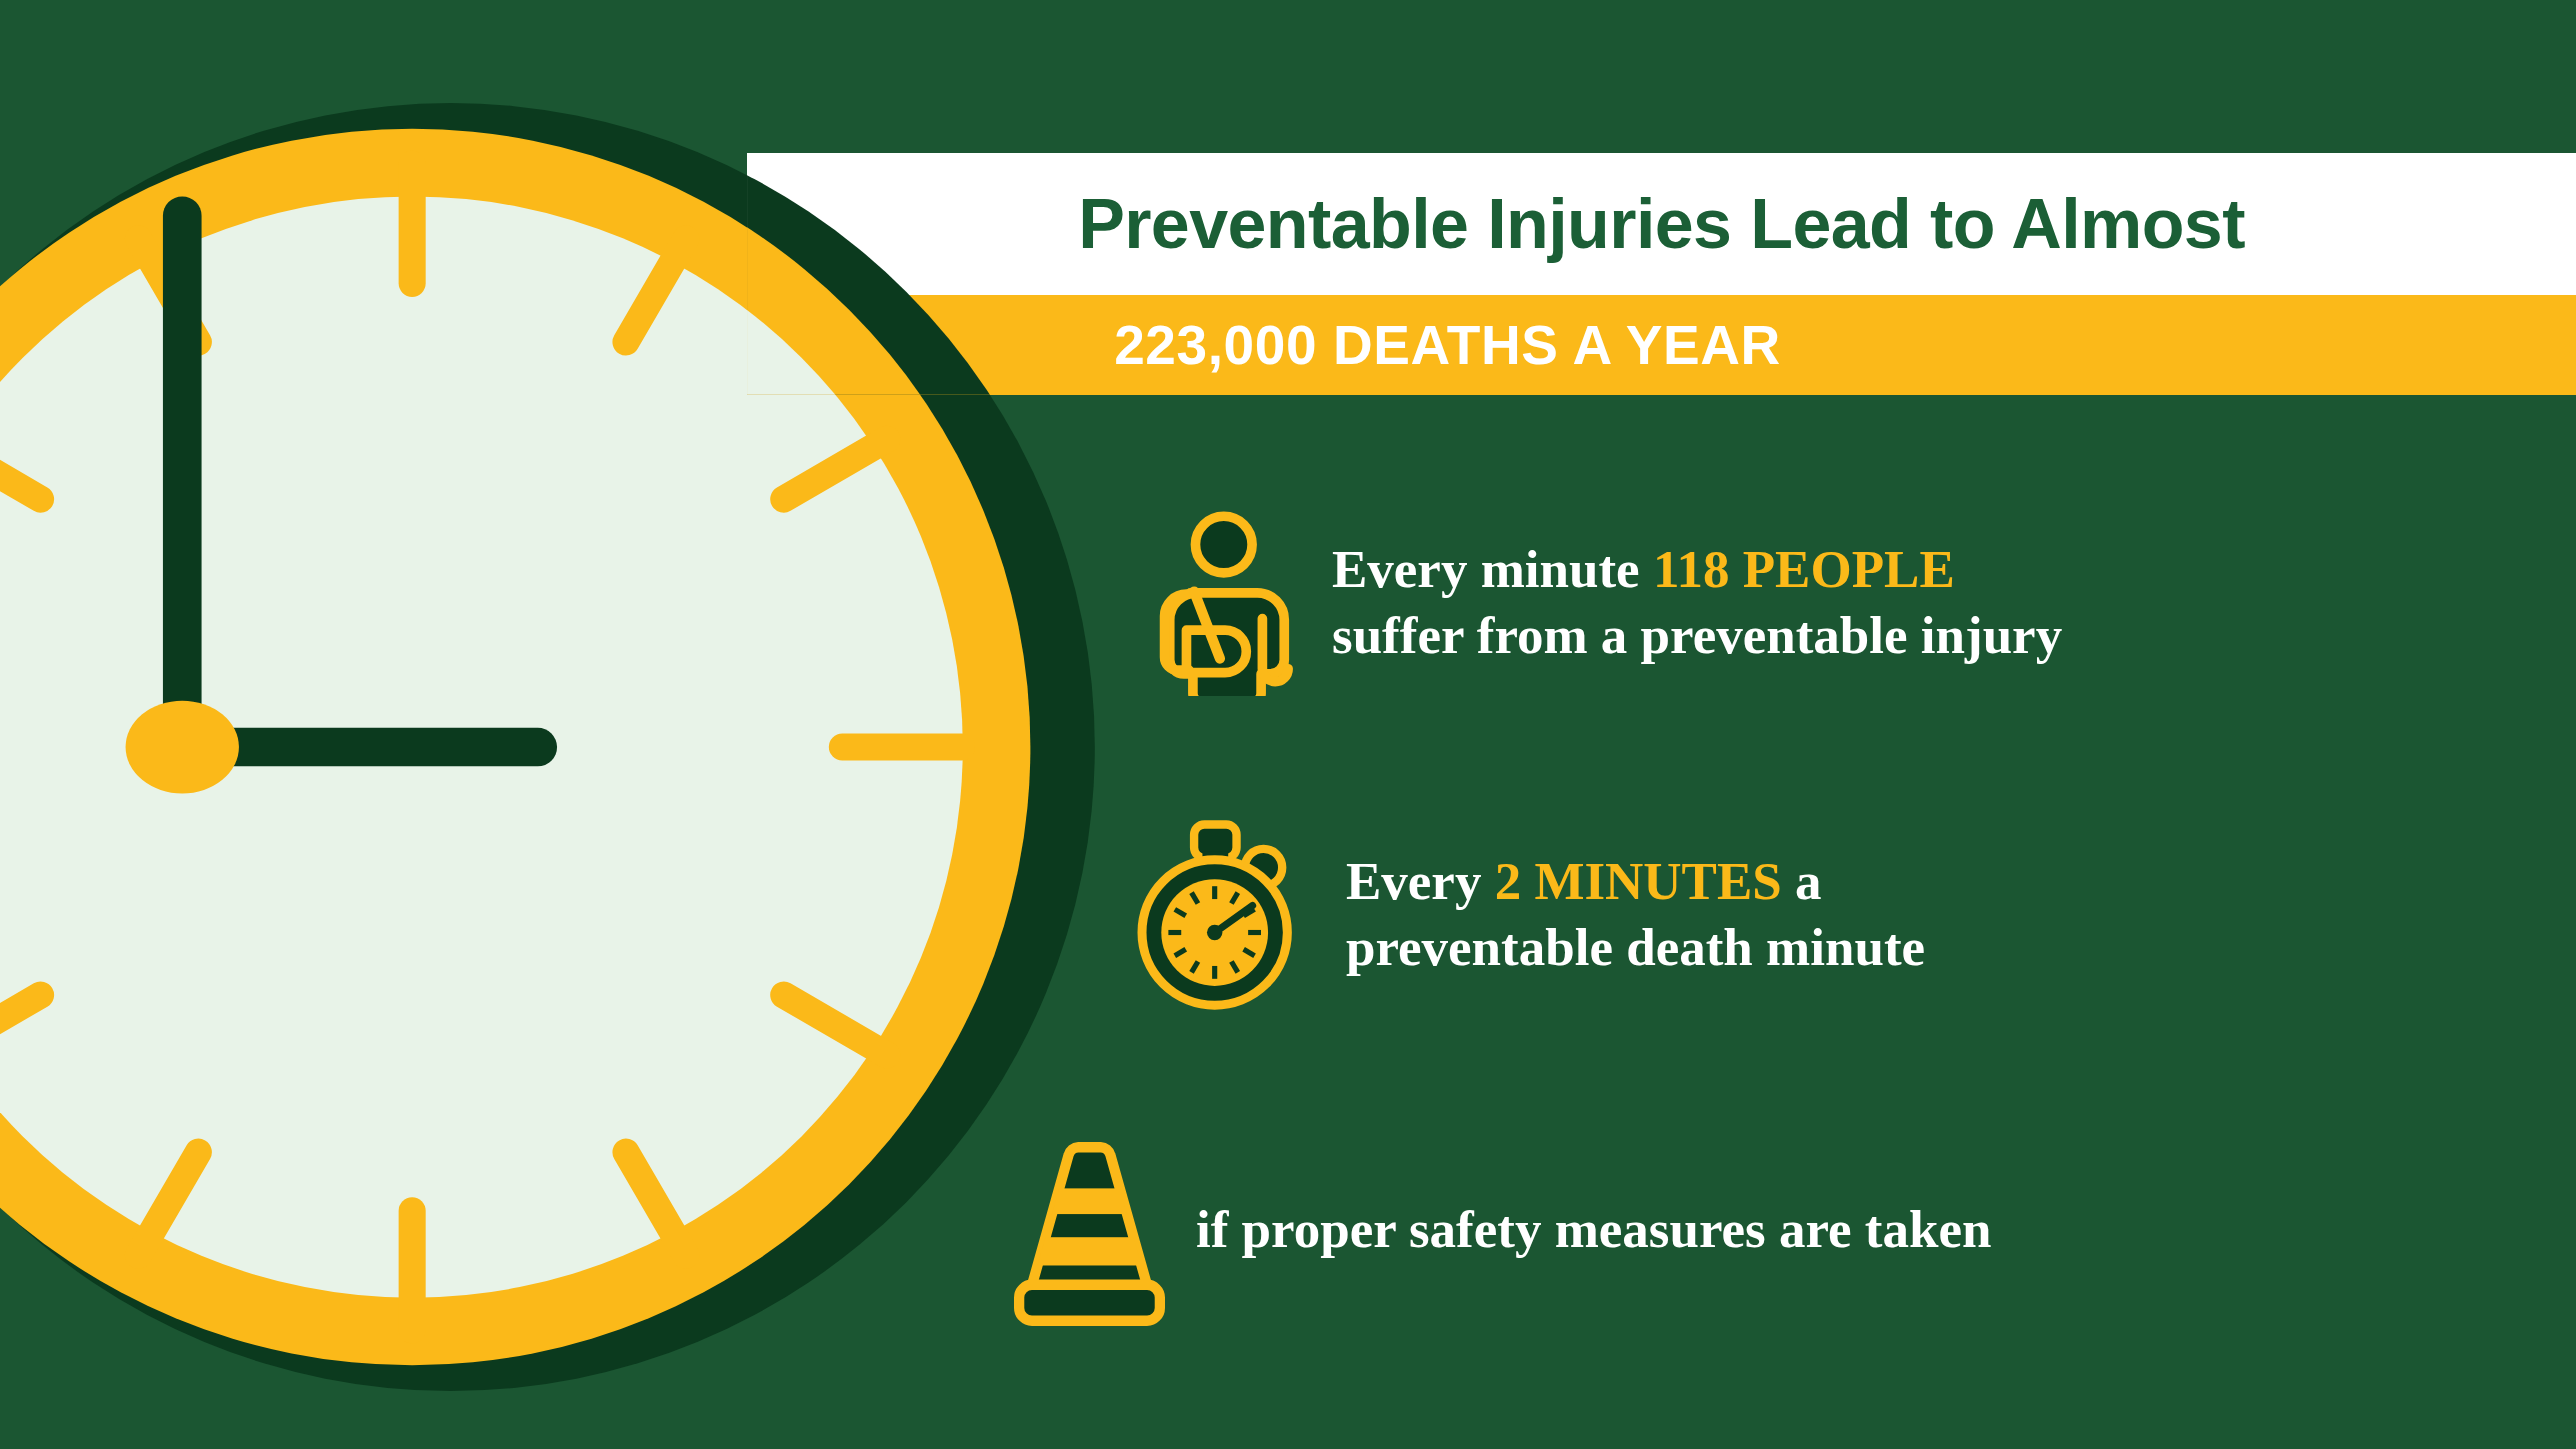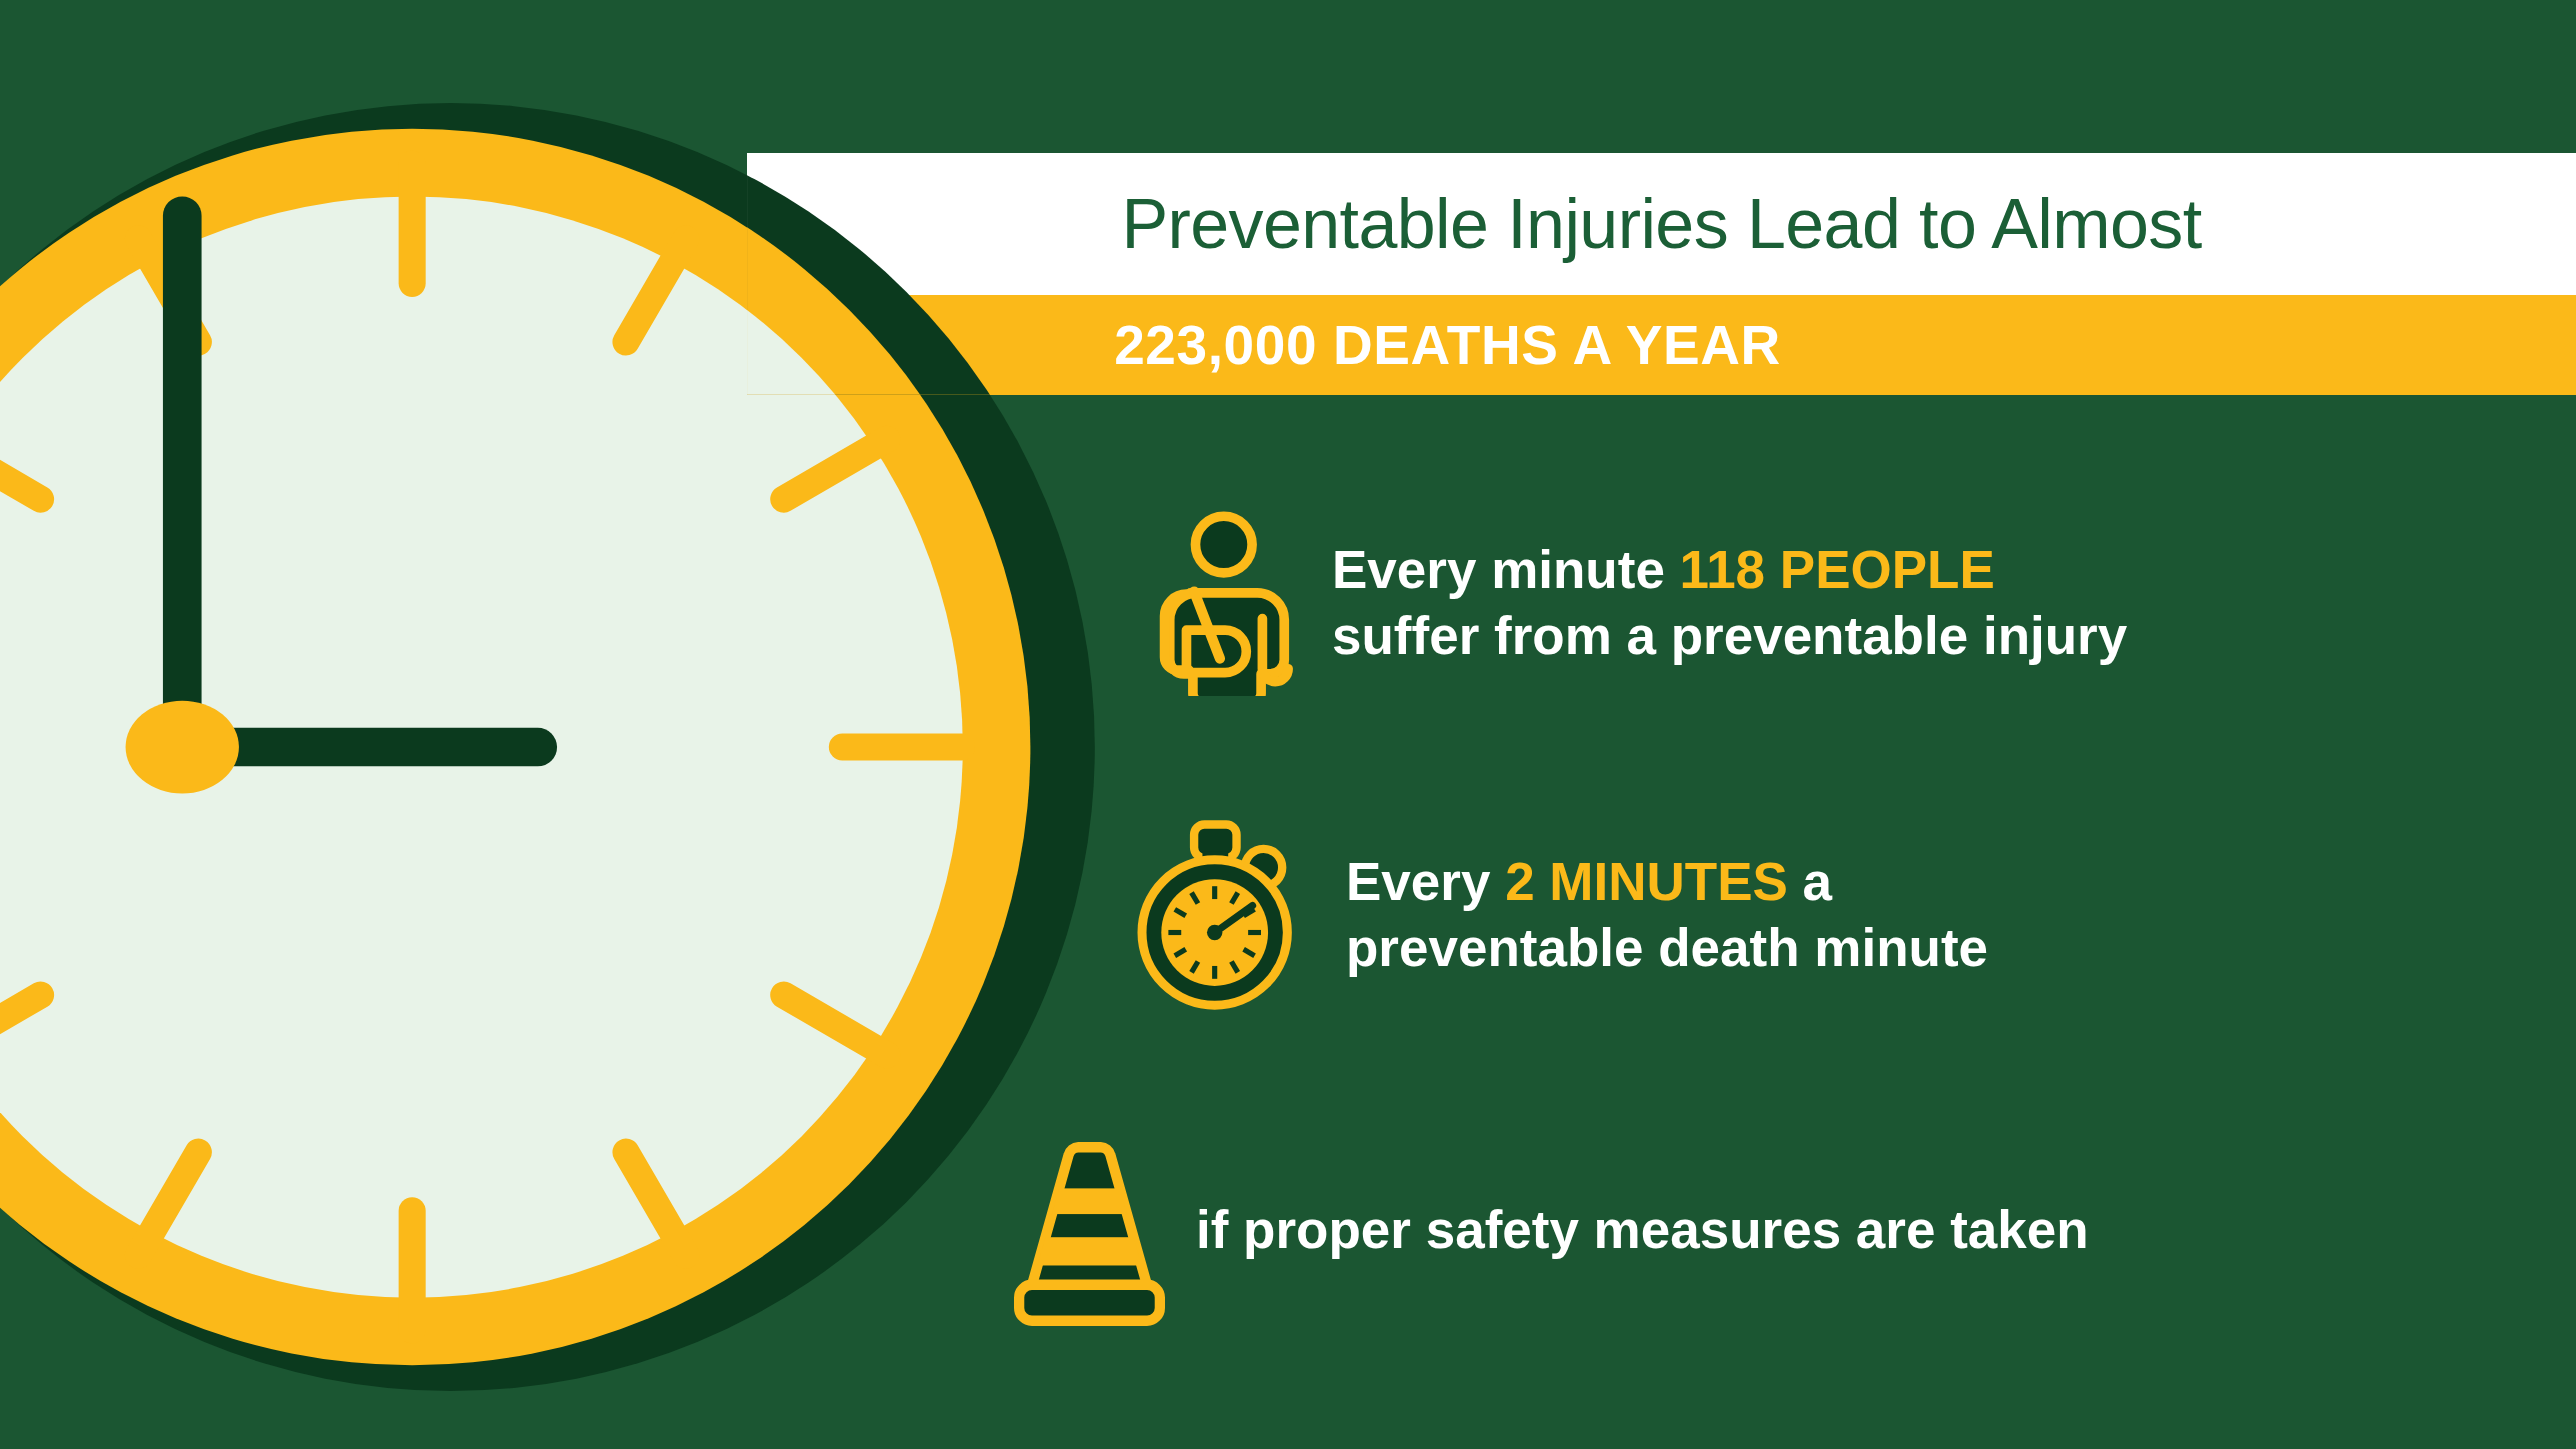--- a/index.html
+++ b/index.html
@@ -15,39 +15,40 @@
 
   
   .band{position:absolute;}
   #band-white{left:747px;top:153px;width:1829px;height:142px;background:#ffffff;}
   #band-yellow{left:747px;top:295px;width:1829px;height:100px;background:#fbb919;}
 
   #title-main{
     position:absolute;left:747px;top:153px;width:1829px;height:142px;
     display:flex;align-items:center;justify-content:center;
     color:#1b5f36;
-    font-size:70px;font-weight:normal;letter-spacing:-0.6px;
+    font-size:70px;font-weight:bold;letter-spacing:-0.6px;
     white-space:nowrap;
     z-index:6;
   }
   #title-sub{
     position:absolute;left:707px;top:295px;width:1481px;height:100px;
     display:flex;align-items:center;justify-content:center;
     color:#ffffff;
     font-size:55px;font-weight:bold;letter-spacing:0.6px;
     white-space:nowrap;
     z-index:6;
   }
 
   
   .row{position:absolute;display:flex;align-items:center;z-index:5;}
   .row .icon-wrap{flex:0 0 auto;display:flex;align-items:center;justify-content:center;}
   .row .txt{
     color:#ffffff;font-size:53px;font-weight:bold;line-height:1.24;
     white-space:nowrap;
+    font-family:Liberation Serif, serif;
   }
   .hl{color:#fbb919;}
   #row-1{left:1153px;top:509px;}
   #row-1 .icon-wrap{width:148px;height:187px;margin-right:31px;}
   #row-2{left:1133px;top:818px;gap:16px;}
   #row-2 .icon-wrap{width:164px;height:193px;margin-right:33px;}
   #row-3{left:1014px;top:1133px;}
   #row-3 .icon-wrap{width:151px;height:193px;margin-right:31px;}
   .icon-wrap svg{width:100%;height:100%;display:block;}
 </style>

